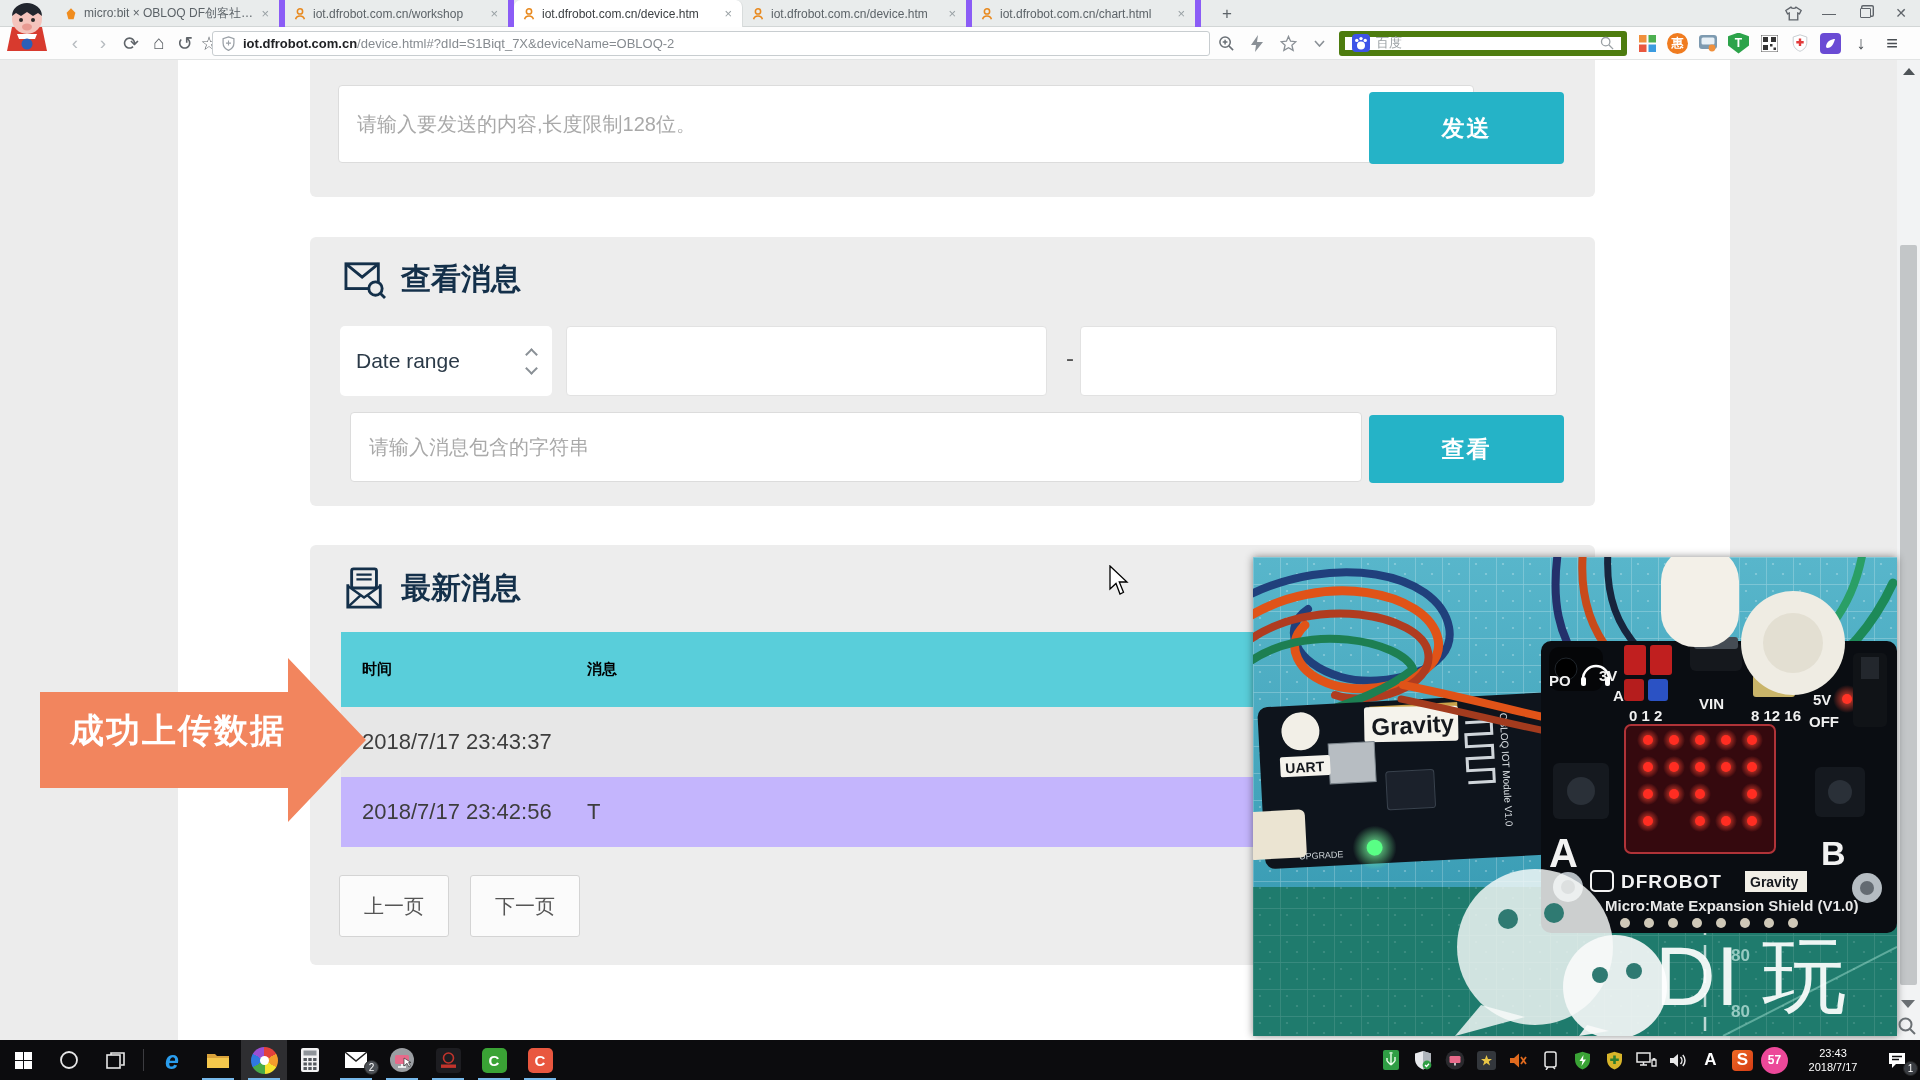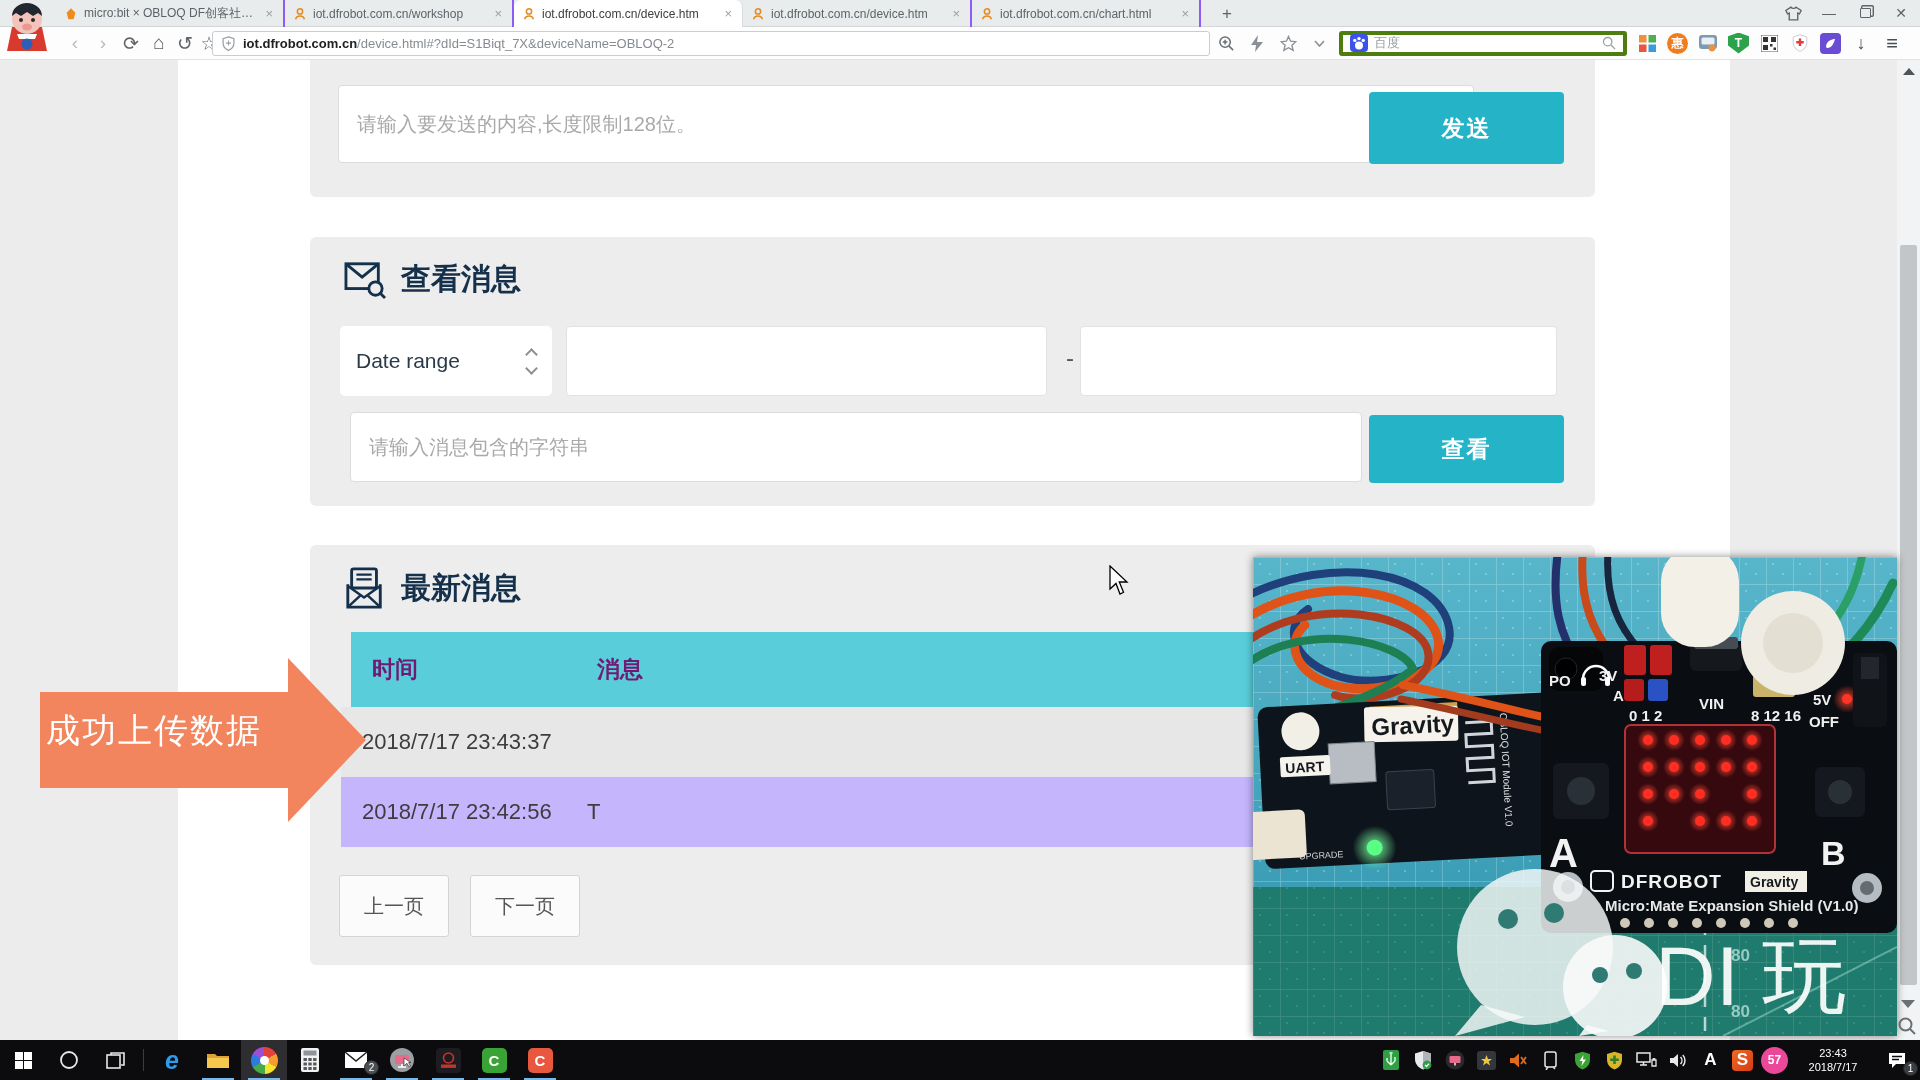--- a/index.html
+++ b/index.html
@@ -1,21 +1,21 @@
 <!DOCTYPE html>
 <html><head>
 <meta charset="utf-8">
 <style>
 *{margin:0;padding:0;box-sizing:border-box}
 body{font-family:"Liberation Sans","DejaVu Sans",sans-serif;background:#333}
 #screen{position:relative;width:1920px;height:1080px;overflow:hidden;background:#fff}
 
 
 #tabbar{position:absolute;left:0;top:0;width:1920px;height:27px;background:#e9ecec;border-bottom:1px solid #d2d6d6}
-.tab{position:absolute;top:0;height:27px;display:flex;align-items:center;gap:6px;padding:0 8px;border-right:2px solid #8b5cf6;font-size:12px;color:#5c6368}
+.tab{position:absolute;top:0;height:27px;display:flex;align-items:center;gap:6px;padding:0 8px;border-right:6px solid #8b5cf6;font-size:12px;color:#5c6368}
 .tab.active{background:#fff;border-radius:7px 7px 0 0;border-right:1px solid #d8dcdc;color:#3c4043}
 .tab .title{white-space:nowrap;overflow:hidden;flex:1}
 .tab .x{color:#98a0a4;font-size:13px;padding:0 2px}
 #t1{left:56px;width:229px}#t2{left:285px;width:229px}#t3{left:514px;width:229px}
 #t4{left:743px;width:229px}#t5{left:972px;width:229px}
 #newtab{position:absolute;left:1214px;top:2px;width:26px;height:23px;text-align:center;font-size:17px;color:#5c6368;line-height:23px}
 #mascot{position:absolute;left:5px;top:1px;width:44px;height:52px;z-index:40}
 #winctl{position:absolute;right:8px;top:3px;display:flex;gap:14px;align-items:center;color:#5f646a;z-index:41}
 #winctl .wbtn{width:22px;height:20px;display:flex;align-items:center;justify-content:center;font-size:14px}
 #maxbox{width:11px;height:10px;border:1.4px solid #5f646a;border-radius:1px;box-shadow:2px -2px 0 -0.4px #e9ecec,2px -2px 0 1px #5f646a}
@@ -23,21 +23,21 @@
 
 #toolbar{position:absolute;left:0;top:27px;width:1920px;height:33px;background:#fdfdfd;border-bottom:1px solid #e2e4e4}
 .nv{position:absolute;top:3px;width:26px;height:26px;display:flex;align-items:center;justify-content:center;font-size:19px;color:#5f6469}
 .nv.dis{color:#b7bcc0}
 #urlbar{position:absolute;left:212px;top:4px;width:998px;height:25px;background:#fff;border:1px solid #c8cdd0;border-radius:3px;display:flex;align-items:center;padding:0 8px;gap:7px}
 #urltext{font-size:13px;white-space:nowrap;overflow:hidden}
 #urltext .dom{color:#202124;font-weight:bold}
 #urltext .pth{color:#868b90}
 #rtools{position:absolute;left:1215px;top:3px;display:flex;align-items:center;gap:9px}
 .ti{width:22px;height:26px;display:flex;align-items:center;justify-content:center;color:#6a7076}
-#baidubox{width:288px;height:25px;border:4px solid #4d7c0f;border-radius:3px;display:flex;align-items:center;gap:6px;padding:0 7px;background:#fff}
+#baidubox{width:288px;height:25px;border:6px solid #4d7c0f;border-radius:3px;display:flex;align-items:center;gap:6px;padding:0 7px;background:#fff}
 #baidubox .ph{flex:1;font-size:13px;color:#9aa0a4}
 .ext{width:21px;height:21px;border-radius:4px;display:flex;align-items:center;justify-content:center;font-size:12px;font-weight:bold;color:#fff}
 
 
 #page{position:absolute;left:0;top:60px;width:1920px;height:980px;background:#ececec;overflow:hidden}
 #panel{position:absolute;left:178px;top:0;width:1552px;height:980px;background:#fff}
 .card{position:absolute;left:310px;width:1285px;background:#ededed;border-radius:6px}
 #card1{top:-15px;height:152px}
 #card2{top:177px;height:269px}
 #card3{top:485px;height:420px}
@@ -52,33 +52,33 @@
 #dr-select{position:absolute;left:30px;top:89px;width:212px;height:70px;background:#fff;border-radius:5px;display:flex;align-items:center;justify-content:space-between;padding:0 16px;font-size:21px;color:#2b3a48}
 .spin{display:flex;flex-direction:column;gap:5px;align-items:center}
 .spin i{width:9px;height:9px;border:2px solid #8a9096;border-width:2px 2px 0 0;transform:rotate(-45deg)}
 .spin i.dn{transform:rotate(135deg)}
 .datebox{position:absolute;top:89px;height:70px;background:#fff;border:1px solid #e2e2e2;border-radius:4px}
 #date1{left:256px;width:481px}
 #date2{left:770px;width:477px}
 #dash{position:absolute;left:752px;top:107px;font-size:24px;color:#555;width:16px;text-align:center}
 #view-input{left:40px;top:175px;width:1012px;height:70px}
 #view-btn{left:1059px;top:178px;width:195px;height:68px}
-#thead{position:absolute;left:41px;top:87px;width:1217px;height:75px;background:#59ceda;display:flex;align-items:center;font-size:23px;font-weight:bold;color:#701a75}
+#thead{position:absolute;left:31px;top:87px;width:1217px;height:75px;background:#59ceda;display:flex;align-items:center;font-size:15px;font-weight:bold;color:#000000}
 .col-time{width:246px;padding-left:21px}
 .col-msg{flex:1}
 .trow{position:absolute;left:31px;width:1217px;height:70px;display:flex;align-items:center;font-size:22px;color:#3d3d3d}
 #row1{top:162px;background:#e7e7e7}
 #row2{top:232px;background:#c4b5fd}
 .pgbtn{position:absolute;width:110px;height:62px;background:#fbfbfb;border:1px solid #d4d4d4;border-radius:3px;font-size:20px;color:#555;display:flex;align-items:center;justify-content:center}
 #prev{left:29px;top:330px}
 #next{left:160px;top:330px}
 
 
 #callout{position:absolute;left:38px;top:590px;width:340px;height:180px}
-#callout-text{position:absolute;left:8px;top:58px;width:240px;text-align:left;font-size:34px;font-weight:normal;color:#fff;letter-spacing:2px}
+#callout-text{position:absolute;left:8px;top:58px;width:240px;text-align:right;font-size:34px;font-weight:bold;color:#fff;letter-spacing:2px}
 
 
 #scrollbar{position:absolute;left:1897px;top:0;width:23px;height:980px;background:#f2f3f4}
 #sb-up{position:absolute;left:6px;top:8px;width:0;height:0;border-left:6px solid transparent;border-right:6px solid transparent;border-bottom:7px solid #4f5458}
 #sb-thumb{position:absolute;left:3px;top:185px;width:17px;height:740px;background:#c3c6c8;border-radius:2px}
 #mini-down{position:absolute;left:1901px;top:940px;width:0;height:0;border-left:7px solid transparent;border-right:7px solid transparent;border-top:8px solid #6a6f73;z-index:30}
 #mini-zoom{position:absolute;left:1897px;top:956px;z-index:30}
 
 
 #photo{position:absolute;left:1253px;top:497px;width:644px;height:479px;overflow:hidden;box-shadow:0 0 8px rgba(0,0,0,.45);background:#3fa3bd;z-index:20}

